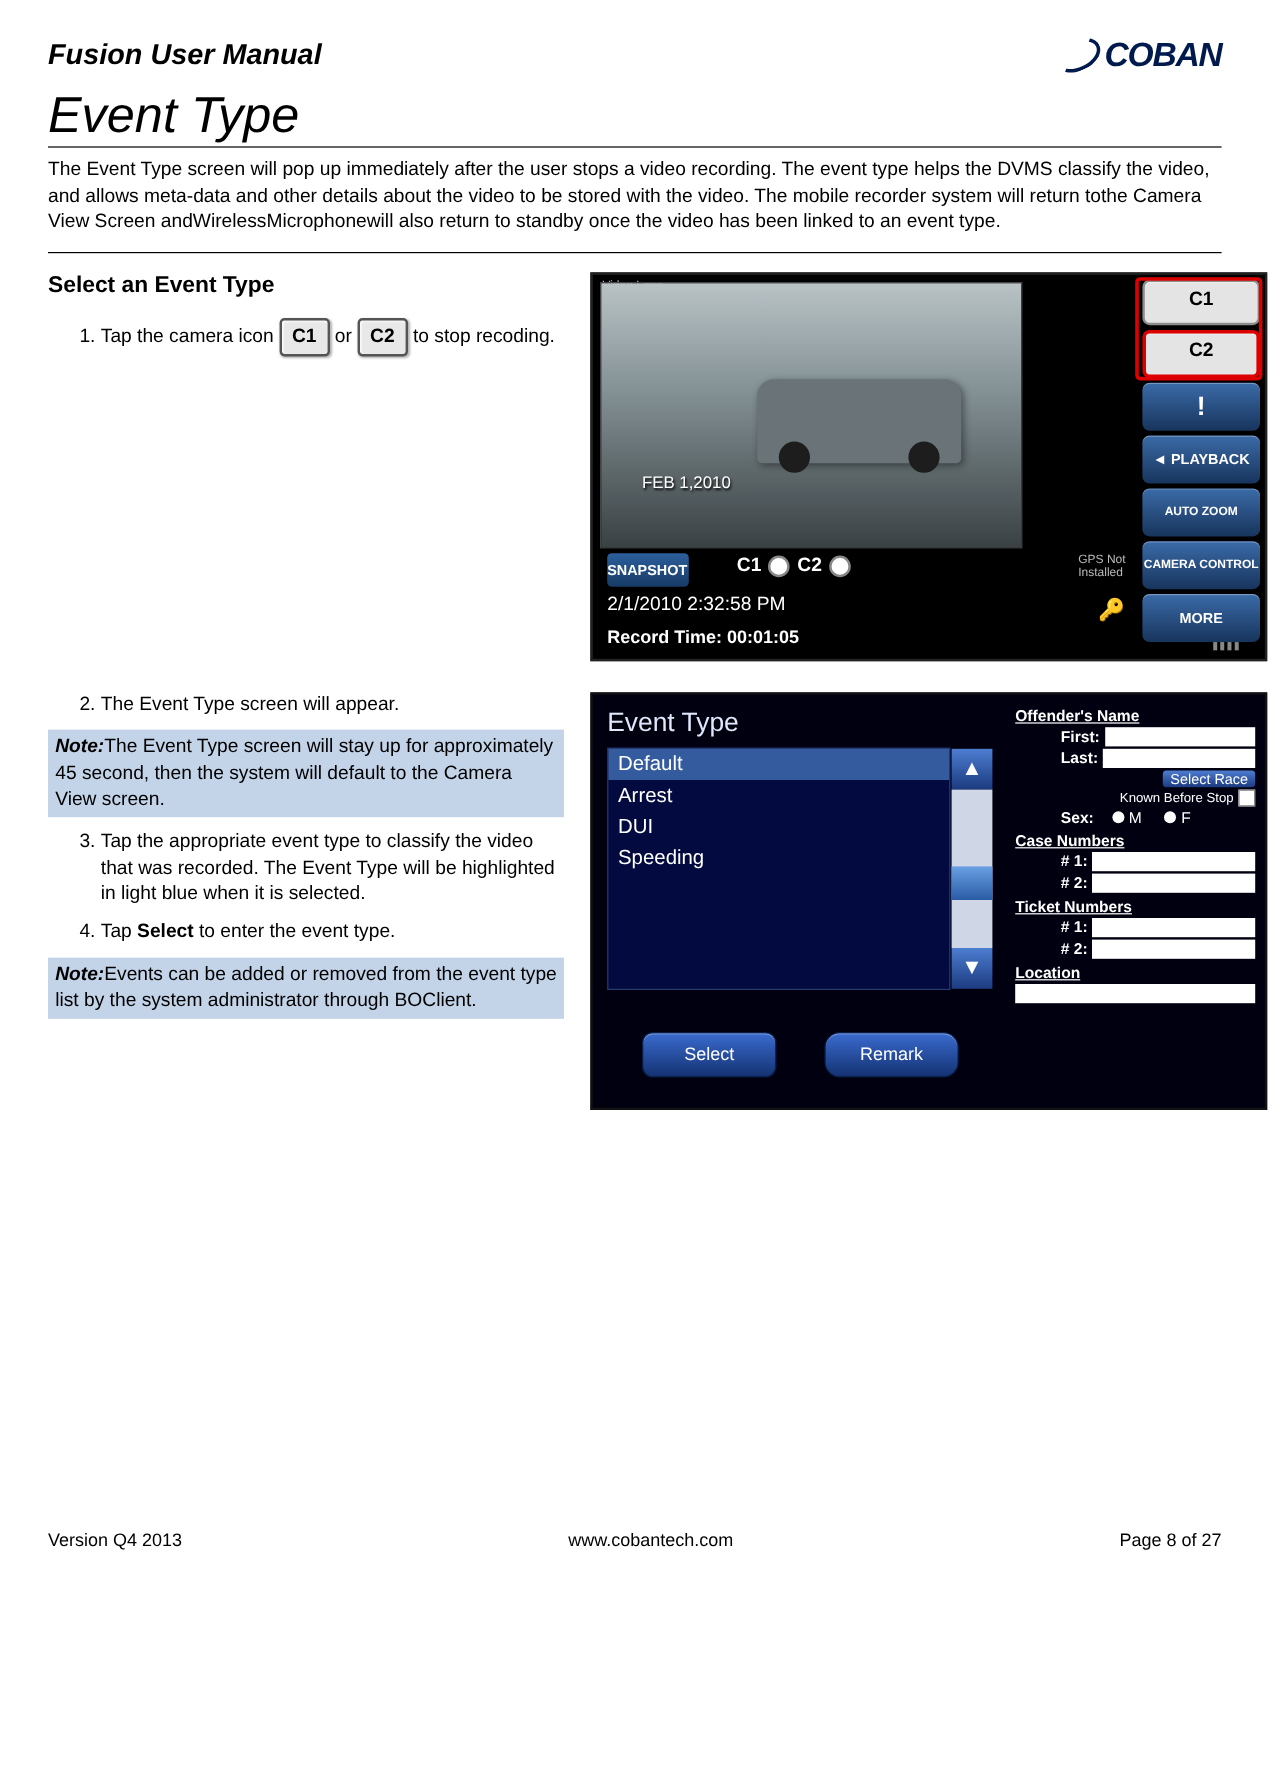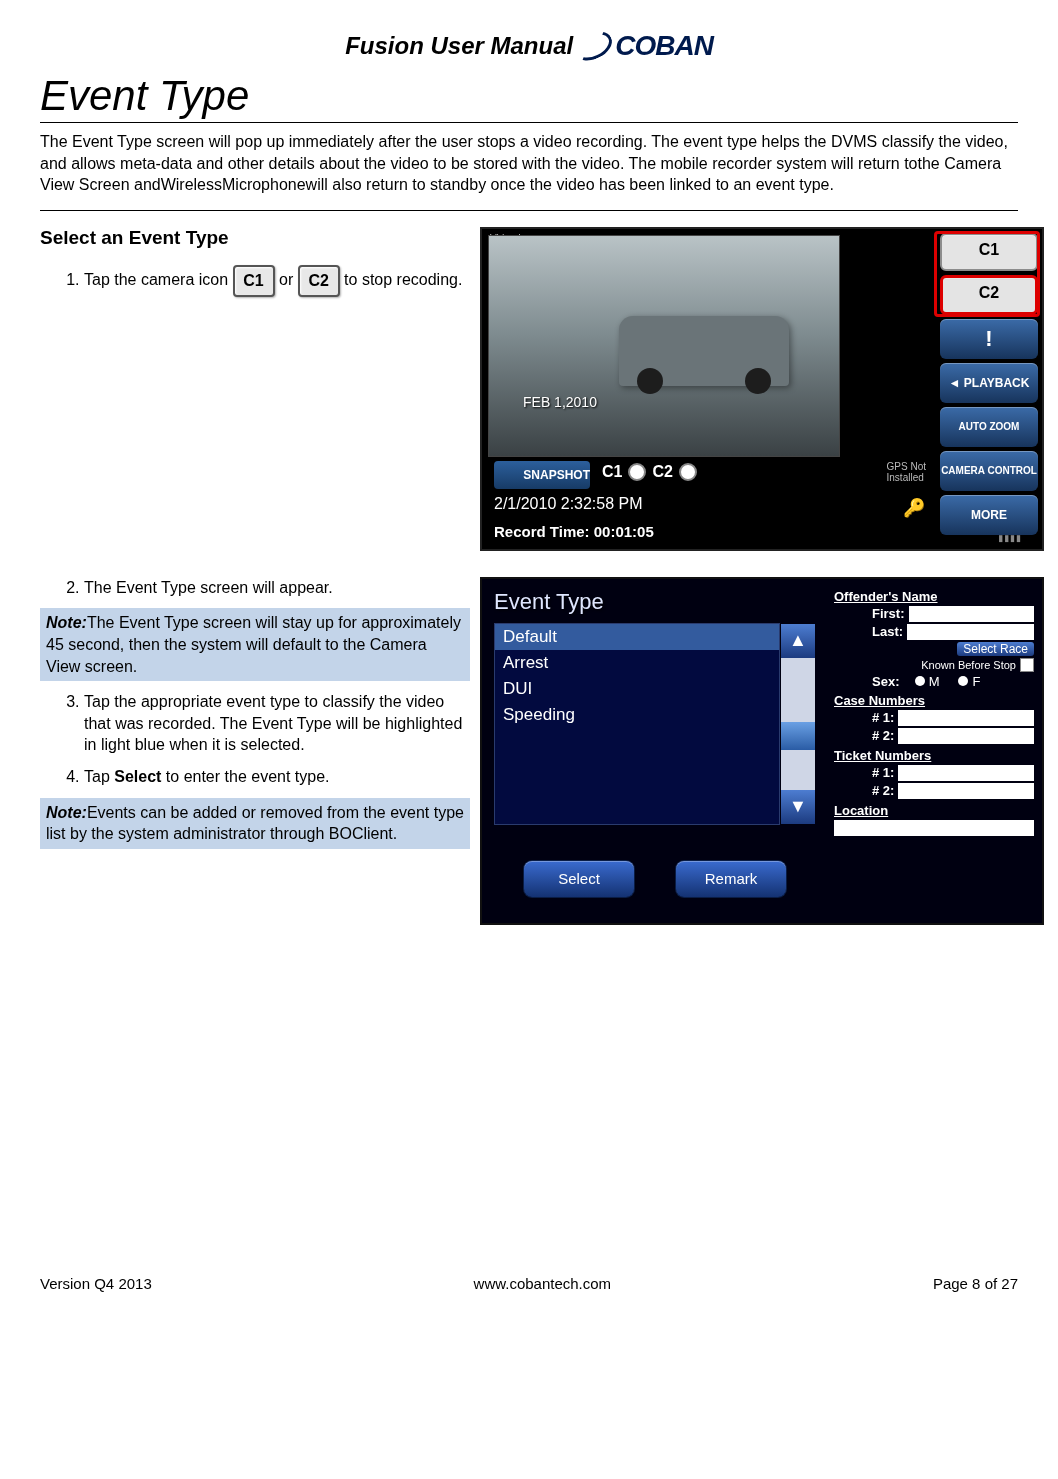--- a/index.html
+++ b/index.html
@@ -5,21 +5,21 @@
   body {
     font-family: Arial, Helvetica, sans-serif;
     margin: 0;
     padding: 30px 40px;
     width: 1058px;
     box-sizing: border-box;
     color: #000;
   }
   .header-row {
     display: flex;
-    justify-content: center;
+    justify-content: space-between;
     align-items: center;
     margin-bottom: 10px;
   }
   .manual-title { font-style: italic; font-size: 24px; font-weight: bold; }
   .logo { font-style: italic; font-weight: 900; font-size: 28px; letter-spacing: -1px; color: #001a4d; display: flex; align-items: center; }
   .logo-swoosh {
     width: 34px; height: 20px;
     border: 3px solid #001a4d;
     border-radius: 50%;
     border-top-color: transparent;
@@ -31,21 +31,21 @@
   h1.section {
     font-style: italic;
     font-size: 42px;
     font-weight: normal;
     margin: 10px 0 0 0;
     border-bottom: 1px solid #000;
     padding-bottom: 2px;
   }
   .intro { font-size: 16px; margin: 8px 0 14px 0; line-height: 1.35; }
   hr.sep { border: none; border-top: 1px solid #000; margin: 6px 0 16px 0; }
-  .two-col { display: flex; gap: 10px; }
+  .two-col { display: flex; gap: 22px; }
   .left-col { flex: 0 0 430px; }
   .right-col { flex: 1; }
   h3.sub { font-size: 19px; margin: 0 0 16px 0; font-weight: bold; }
   ol.steps { padding-left: 44px; margin: 0; }
   ol.steps li { font-size: 16px; margin-bottom: 10px; line-height: 1.35; }
   .icon-box {
     display: inline-block;
     width: 38px; height: 28px;
     border: 2px solid #555;
     border-radius: 4px;
@@ -91,22 +91,22 @@
     box-shadow: 2px 2px 6px rgba(0,0,0,0.4);
   }
   .cam-car::after { content:""; position:absolute; bottom:-8px; left:18px; width:26px; height:26px; background:#1d1d1d; border-radius:50%; }
   .cam-car::before { content:""; position:absolute; bottom:-8px; right:18px; width:26px; height:26px; background:#1d1d1d; border-radius:50%; }
   .cam-date { position:absolute; left:34px; top:158px; font-size:14px; color:#fff; text-shadow:1px 1px 2px #000; }
   .cam-snapshot {
     position:absolute; left:12px; top:232px;
     width:68px; height:28px;
     background: linear-gradient(#2c5f9c,#173b66);
     border-radius:4px;
-    text-align:right; line-height:28px;
-    font-weight:bold; font-size:12px;padding-left:28px;
+    text-align:left; line-height:28px;
+    font-weight:bold; font-size:12px;
   }
   .cam-c1c2 { position:absolute; left:120px; top:234px; font-size:16px; font-weight:bold; display:flex; align-items:center; gap:6px; }
   .dot { width:14px; height:14px; border-radius:50%; background:#fff; border:2px solid #888; display:inline-block; }
   .cam-ts { position:absolute; left:12px; top:266px; font-size:16px; }
   .cam-rec { position:absolute; left:12px; top:294px; font-weight:bold; font-size:15px; }
   .cam-gps { position:absolute; right:116px; top:218px; font-size:10px; color:#bbb; line-height:1.1;margin-top:14px; }
   .cam-status { position:absolute; left:8px; top:4px; font-size:10px; color:#bbb; line-height:1.1; }
   .side-btns { position:absolute; right:4px; top:4px; width:98px; display:flex; flex-direction:column; gap:4px; }
   .sbtn {
     height:40px;
@@ -159,21 +159,21 @@
   .evt-btn {
     position:absolute; bottom:26px;
     width:110px; height:36px;
     background: linear-gradient(#3a6bcf,#143272);
     border-radius:8px;
     text-align:center; line-height:36px;
     font-size:15px;
     box-shadow: 0 0 0 1px #0a1d45, inset 0 1px 0 rgba(255,255,255,0.3);
   }
   .evt-select { left:42px; }
-  .evt-remark { left:194px; }
+  .evt-remark { left:194px;border-radius:12px; }
   .evt-form { position:absolute; left:352px; top:6px; right:8px; font-size:13px; }
   .evt-form .row { display:flex; align-items:center; margin:2px 0; gap:4px; }
   .evt-form label { font-weight:bold;padding-left:38px; }
   .evt-form .inp { background:#fff; height:16px; flex:1; min-width:30px; }
   .evt-form .btn-race { background: linear-gradient(#4d7dd1,#1c3b80); padding:0 6px; font-size:12px; border-radius:3px; }
   .evt-form .chk { width:12px; height:12px; background:#fff; border:1px solid #888; display:inline-block; }
   .evt-form .rad { width:10px; height:10px; border-radius:50%; background:#fff; display:inline-block; }
   .evt-form .hdr { font-weight:bold; text-decoration: underline; margin-top:4px; }
 
   .footer {

